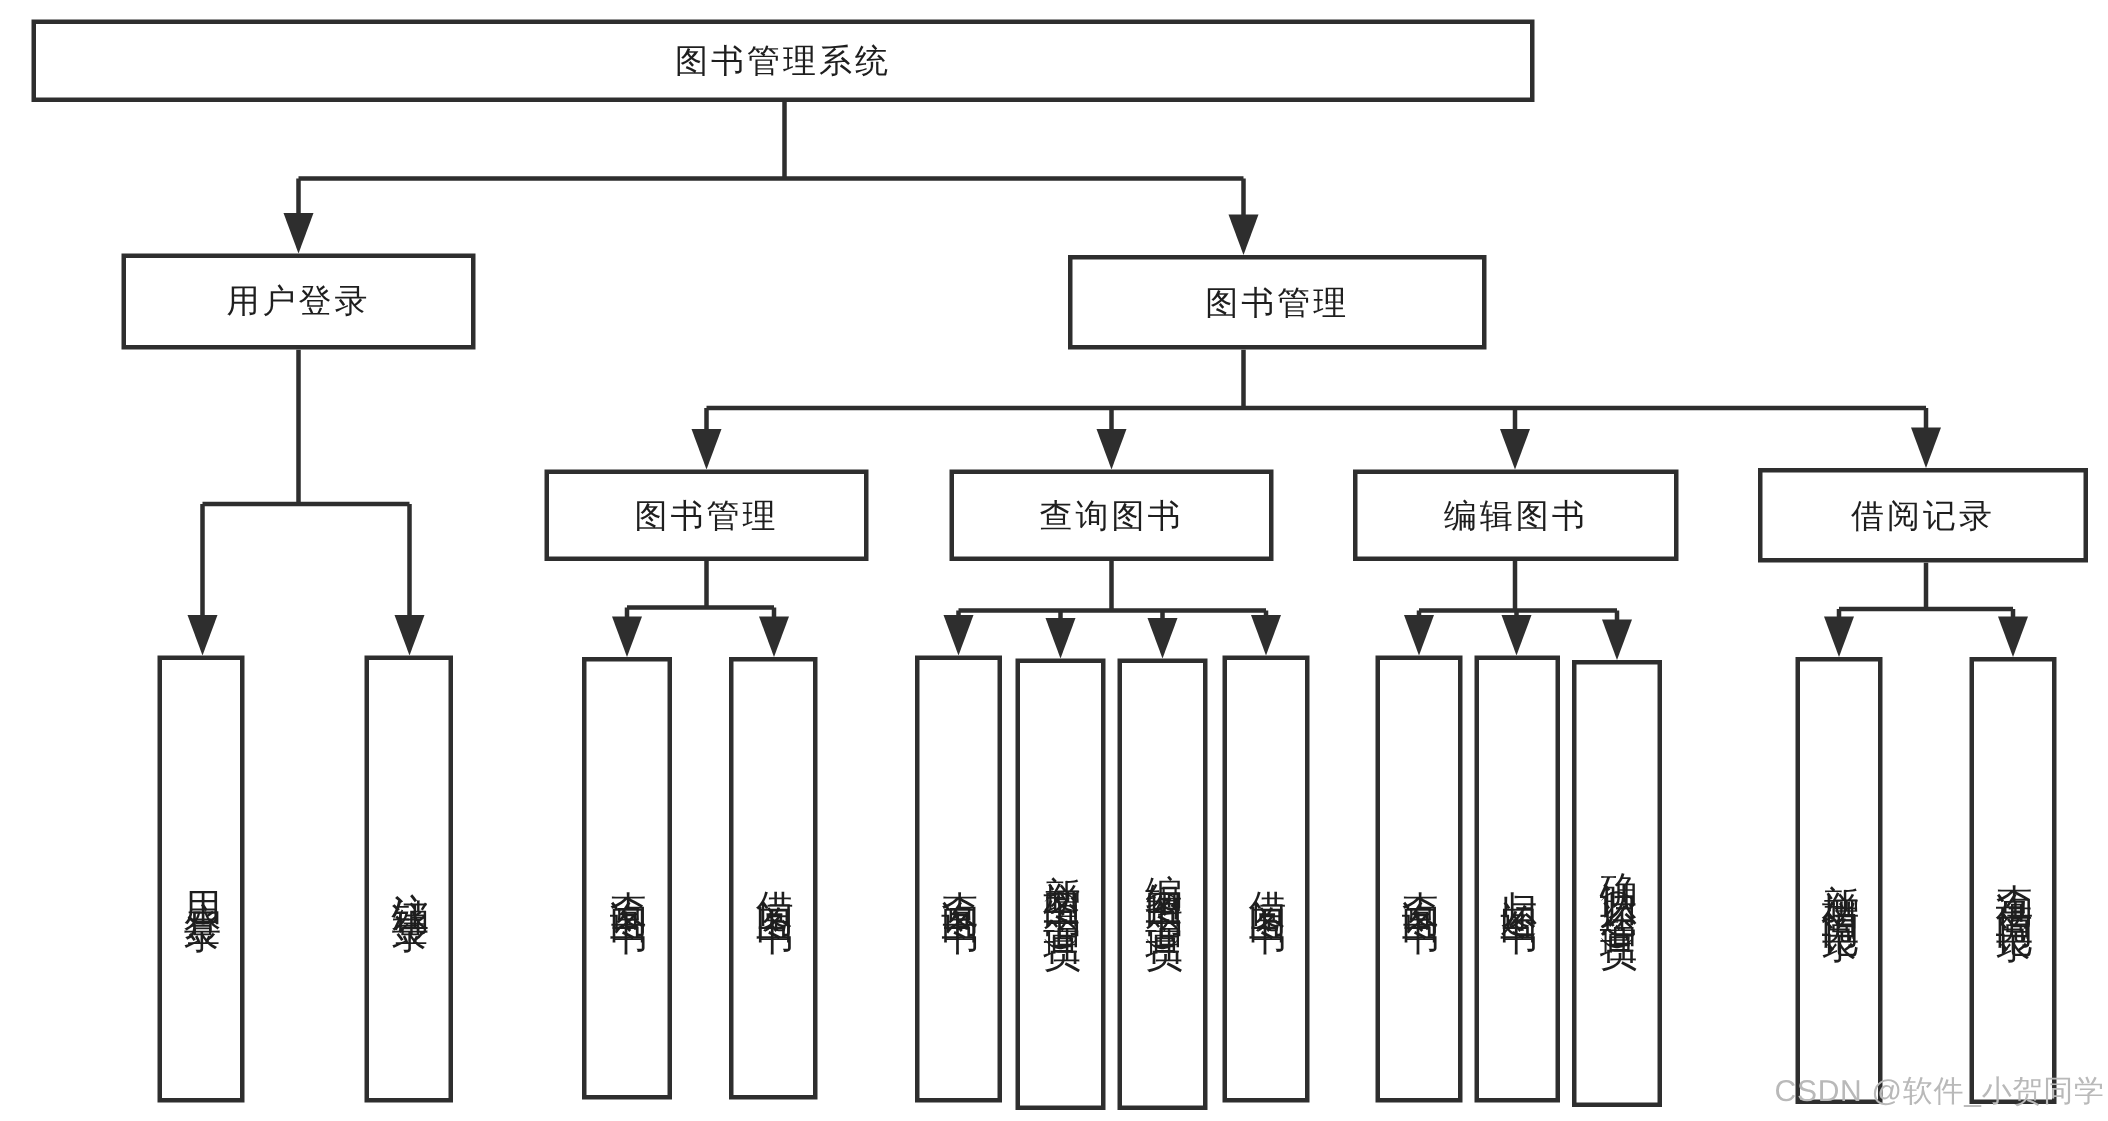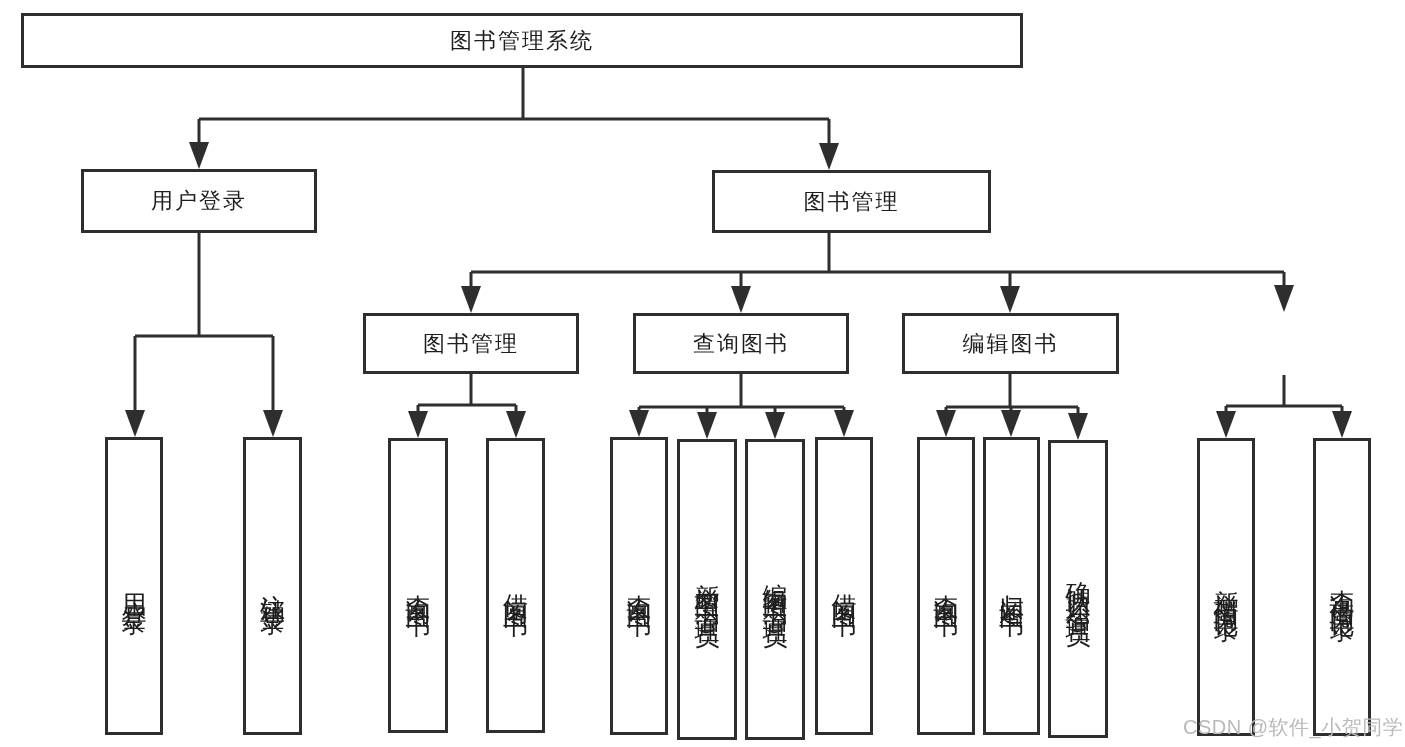--- a/index.html
+++ b/index.html
@@ -77,20 +77,21 @@
   </svg>
 
   <div class="node hbox" style="left:21px;top:13px;width:1002px;height:55px">图书管理系统</div>
 
   <div class="node hbox" style="left:81px;top:169px;width:236px;height:64px">用户登录</div>
   <div class="node hbox" style="left:712px;top:170px;width:279px;height:63px">图书管理</div>
 
   <div class="node hbox" style="left:363px;top:313px;width:216px;height:61px">图书管理</div>
   <div class="node hbox" style="left:633px;top:313px;width:216px;height:61px">查询图书</div>
   <div class="node hbox" style="left:902px;top:313px;width:217px;height:61px">编辑图书</div>
+  <div class="node hbox" style="left:1172px;top:312px;width:220px;height:63px">借阅记录</div>
 
   <div class="node vbox" style="left:105px;top:437px;width:58px;height:298px">用户登录</div>
   <div class="node vbox" style="left:243px;top:437px;width:59px;height:298px">注销登录</div>
 
   <div class="node vbox" style="left:388px;top:438px;width:60px;height:295px">查询图书</div>
   <div class="node vbox" style="left:486px;top:438px;width:59px;height:295px">借阅图书</div>
 
   <div class="node vbox" style="left:610px;top:437px;width:58px;height:298px">查询图书</div>
   <div class="node vbox" style="left:677px;top:439px;width:60px;height:301px">新增图书（管理员）</div>
   <div class="node vbox" style="left:745px;top:439px;width:60px;height:301px">编辑图书（管理员）</div>

